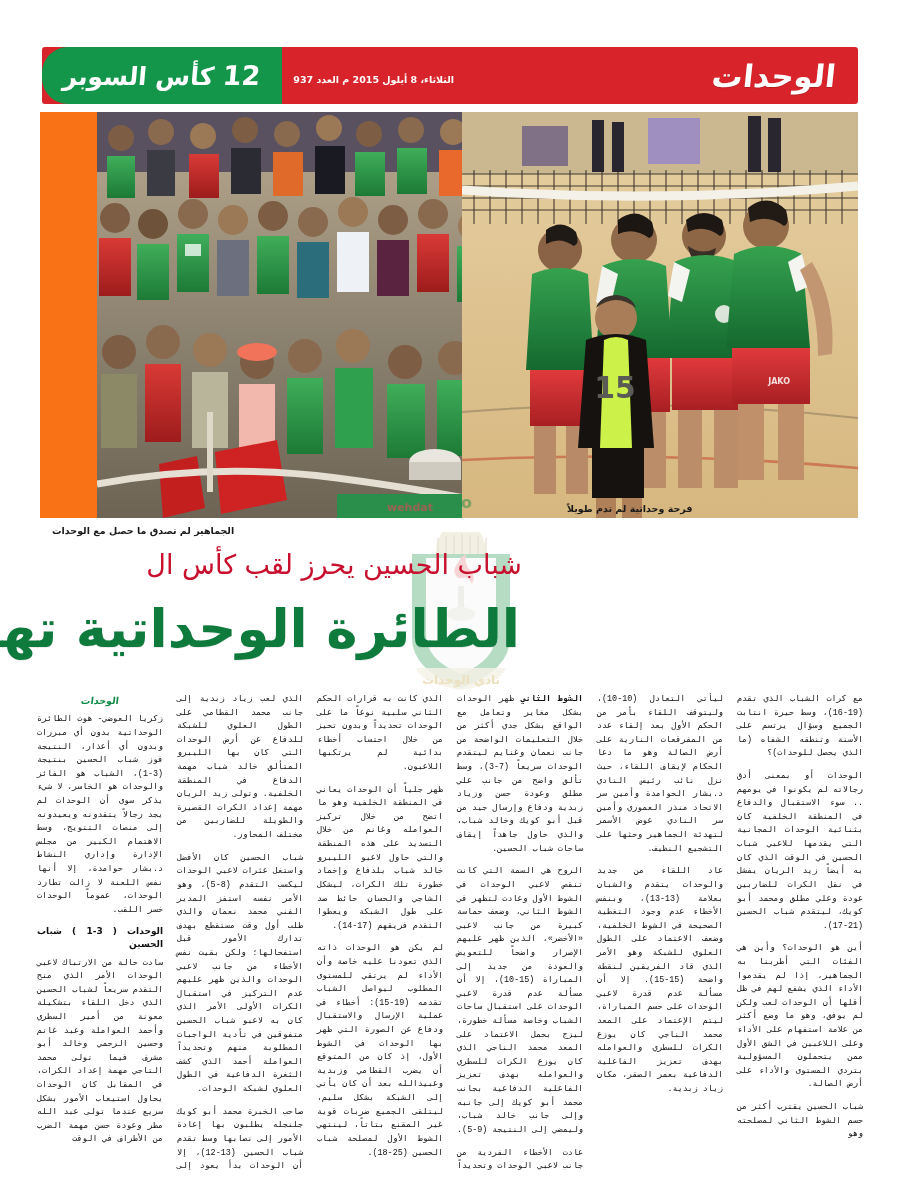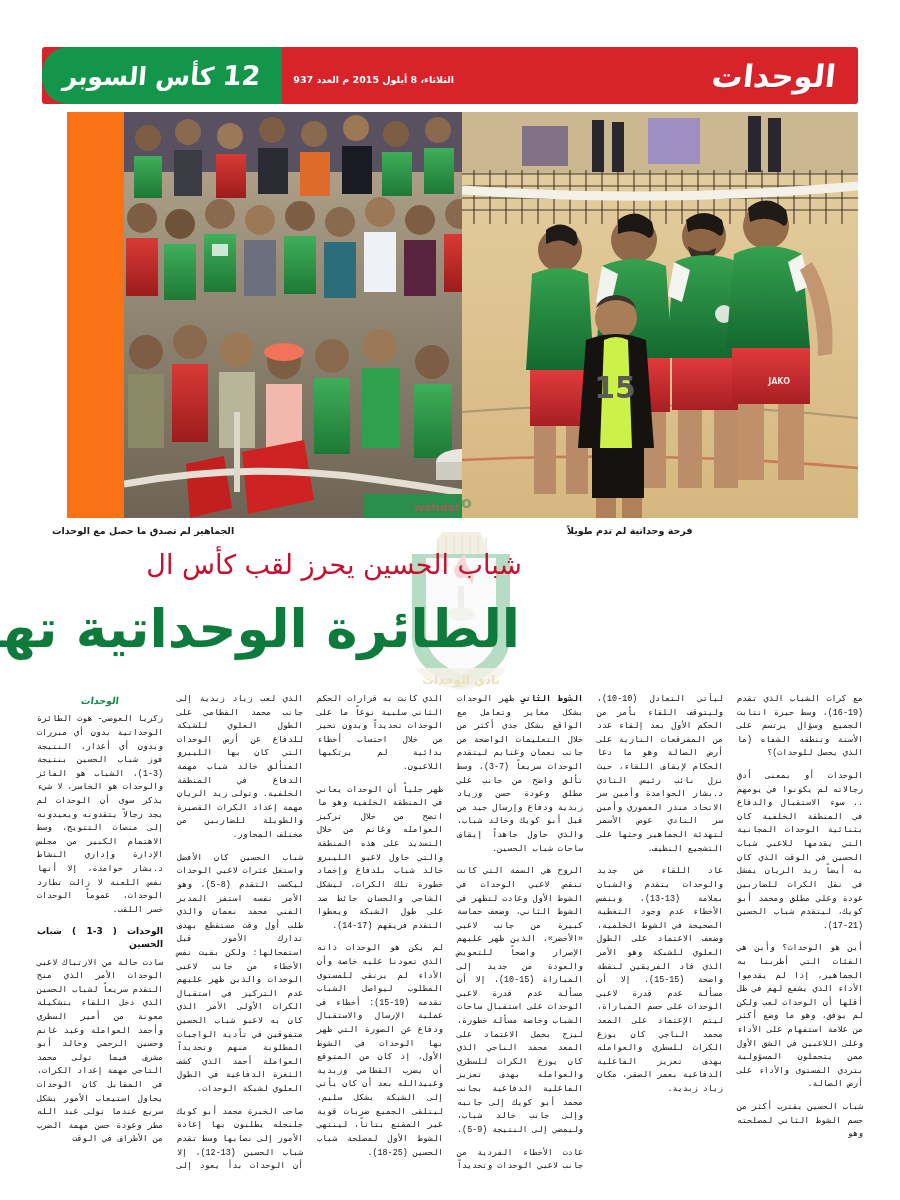--- a/index.html
+++ b/index.html
@@ -59,32 +59,32 @@
     transform:skewX(-5deg);
   }
   .super-badge-num { font-size:27px; }
 
   
   .photo {
     position:absolute;
     overflow:hidden;
     background:#f97316;
   }
-  .photo-left  { left:40px;  top:112px; width:455px; height:406px;margin-left:27px; }
+  .photo-left  { left:40px;  top:112px; width:455px; height:406px; }
   .photo-right { left:462px; top:112px; width:396px; height:406px; }
 
   .caption {
     position:absolute;
     font-size:9.5px;
     font-weight:bold;
     color:#1a1a1a;
     white-space:nowrap;
   }
   .caption-left  { left:52px;  top:525px; }
-  .caption-right { left:567px; top:525px;text-align:center; }
+  .caption-right { left:567px; top:503px;text-align:center; }
 
   
   .watermark {
     position:absolute;
     left:398px; top:528px;
     width:126px; height:165px;
     opacity:0.34;
     pointer-events:none;
   }
 

